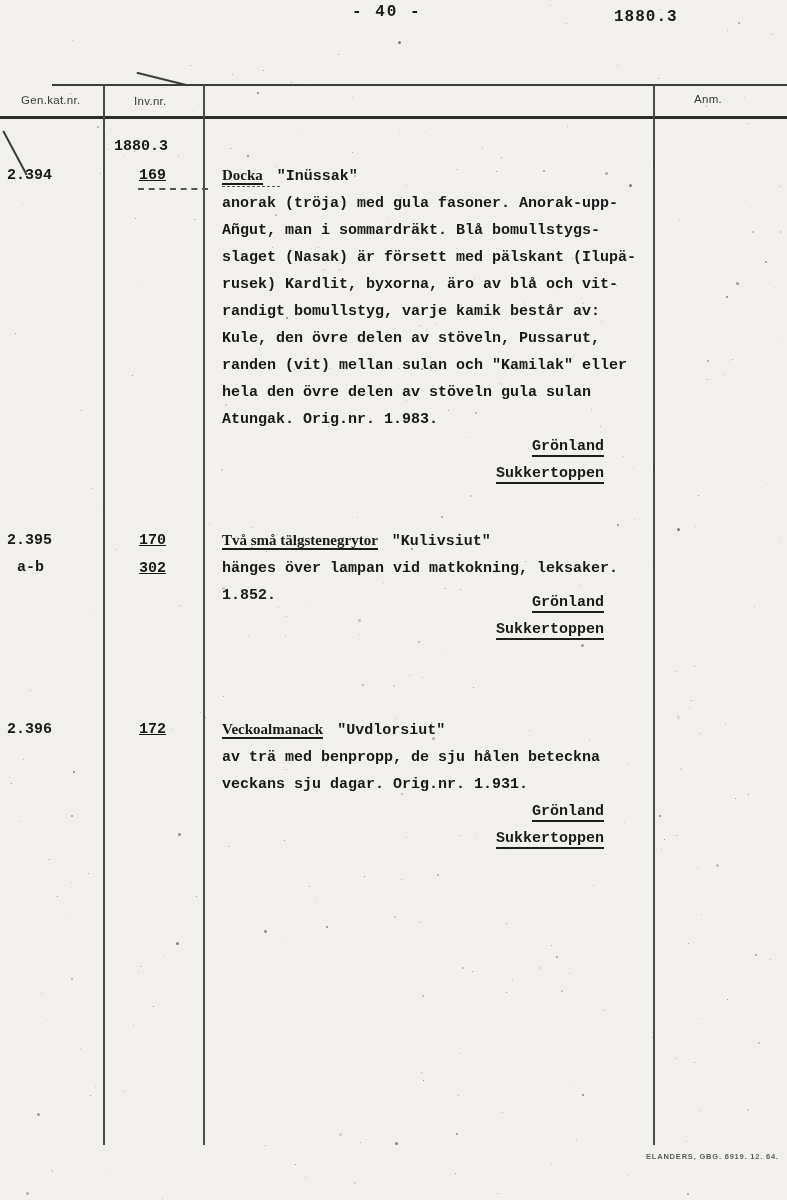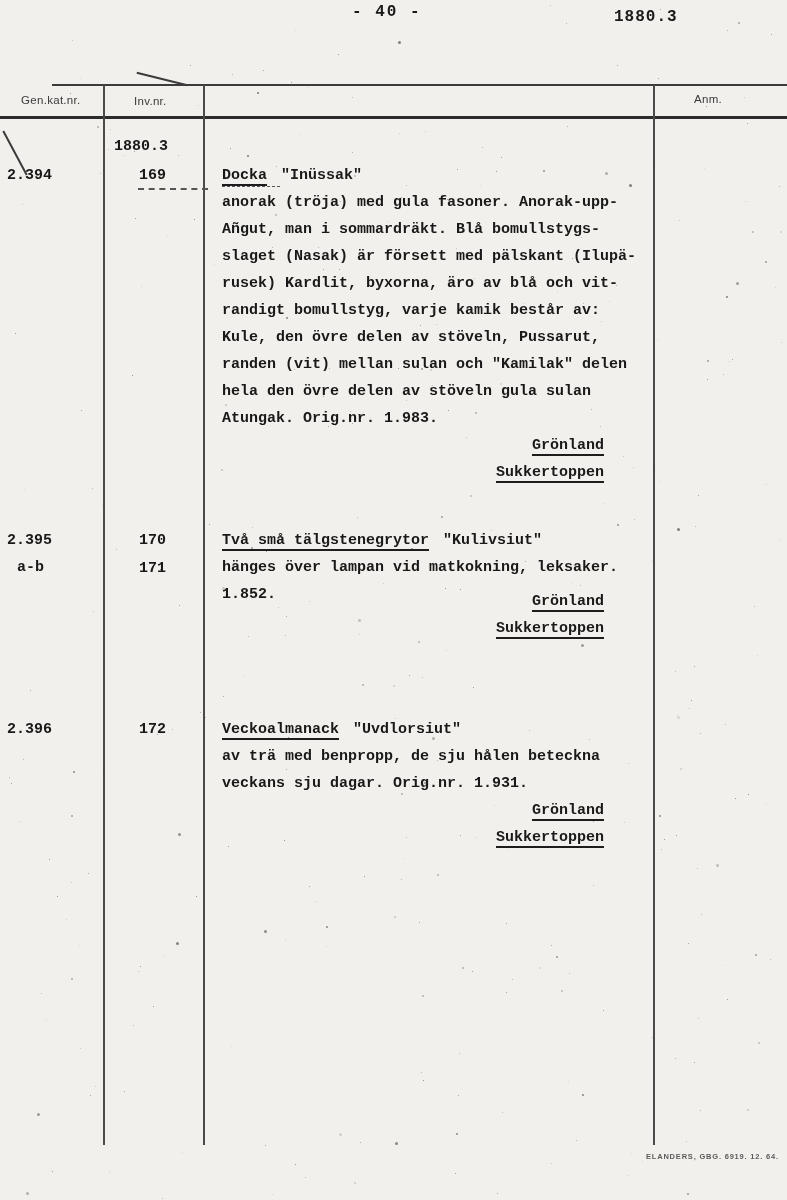--- a/index.html
+++ b/index.html
@@ -19,24 +19,24 @@
   .hline { position:absolute; background:#3c3c3c; }
   .vline { position:absolute; width:1.6px; background:#4a4a4a; }
   
   .tw { font-family:"Liberation Mono", monospace; font-weight:bold; color:#191919; }
   .page-num { position:absolute; top:3px; left:352px; font-size:16px; letter-spacing:2px; }
   .coll-ref { position:absolute; top:8px; left:614px; font-size:16px; letter-spacing:1px; }
   .year-label { position:absolute; top:138px; left:114px; font-size:15px; }
   .entry { position:absolute; left:0; width:787px; }
   .genkat { position:absolute; left:7px; top:0; width:92px; font-size:15px; line-height:27px; }
   .genkat .l2 { padding-left:10px; }
-  .invnr { position:absolute; left:100px; top:0; width:66px; font-size:15px; line-height:28px; text-align:right; }
+  .invnr { position:absolute; left:100px; top:0; width:66px; font-size:15px; line-height:28px; text-align:right;text-decoration:underline; }
   .desc { position:absolute; left:222px; top:0; width:430px; font-size:15px; line-height:27px; }
   .title-line { white-space:nowrap; }
-  .u { border-bottom:2px solid #1d1d1d; padding-bottom:0px; }
+  .u { border-bottom:2px solid #1d1d1d; padding-bottom:0px;font-family:Liberation Serif, serif; }
   .quote { margin-left:14px; }
   .prov { text-align:right; padding-right:48px; margin-top:0px; }
   .prov div { margin-top:0px; }
   .prov span { border-bottom:2px solid #1d1d1d; }
   
   .pencil { position:absolute; background:#3b3b3b; }
   .dashes { position:absolute; border-top:2px dashed #555; }
   .footer-mark {
     position:absolute; top:1152px; left:646px;
     font-family:"Liberation Sans", sans-serif;
@@ -80,38 +80,38 @@
     <div class="desc">
       <div class="title-line">
         <span class="u">Docka</span><span class="quote">"Inüssak"</span>
       </div>
       <div>anorak (tröja) med gula fasoner. Anorak-upp-</div>
       <div>Añgut, man i sommardräkt. Blå bomullstygs-</div>
       <div>slaget (Nasak) är försett med pälskant (Ilupä-</div>
       <div>rusek) Kardlit, byxorna, äro av blå och vit-</div>
       <div>randigt bomullstyg, varje kamik består av:</div>
       <div>Kule, den övre delen av stöveln, Pussarut,</div>
-      <div>randen (vit) mellan sulan och "Kamilak" delen</div>
+      <div>randen (vit) mellan sulan och "Kamilak" eller</div>
       <div>hela den övre delen av stöveln gula sulan</div>
       <div>Atungak. Orig.nr. 1.983.</div>
       <div class="prov">
         <div><span>Grönland</span></div>
         <div><span>Sukkertoppen</span></div>
       </div>
     </div>
   </div>
 
   <div class="entry tw" style="top:527px;">
     <div class="genkat">
       <div>2.395</div>
       <div class="l2">a-b</div>
     </div>
     <div class="invnr">
       <div>170</div>
-      <div>171</div>
+      <div>302</div>
     </div>
     <div class="desc">
       <div class="title-line">
         <span class="u">Två små tälgstenegrytor</span><span class="quote">"Kulivsiut"</span>
       </div>
       <div>hänges över lampan vid matkokning, leksaker.</div>
       <div>1.852.</div>
       <div class="prov" style="margin-top:-20px;">
         <div><span>Grönland</span></div>
         <div><span>Sukkertoppen</span></div>

